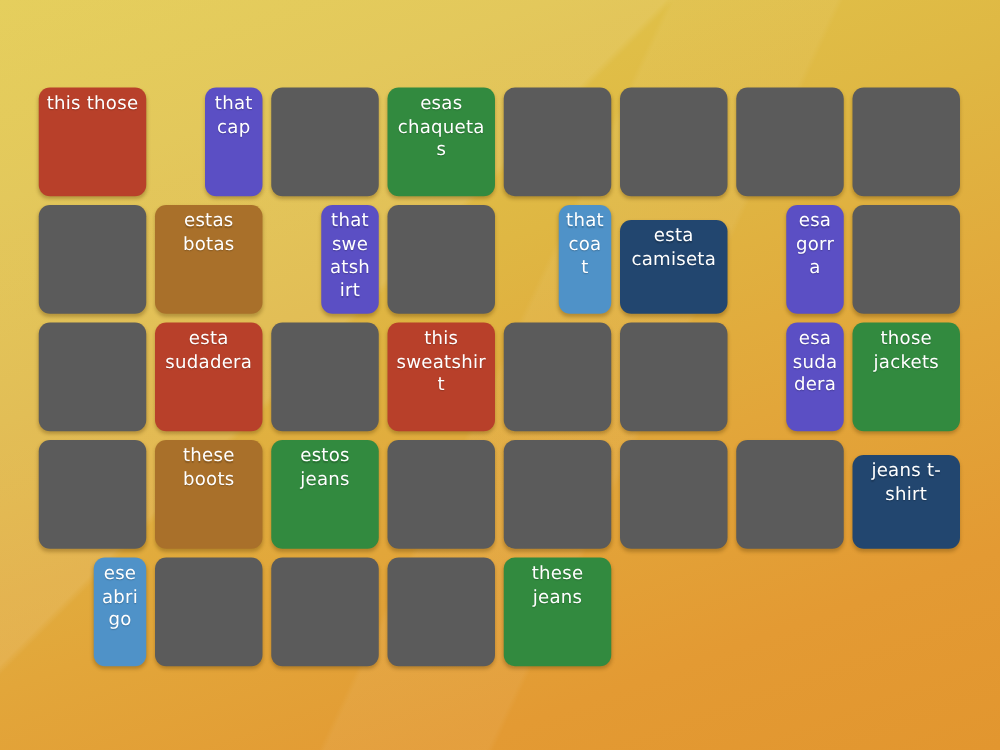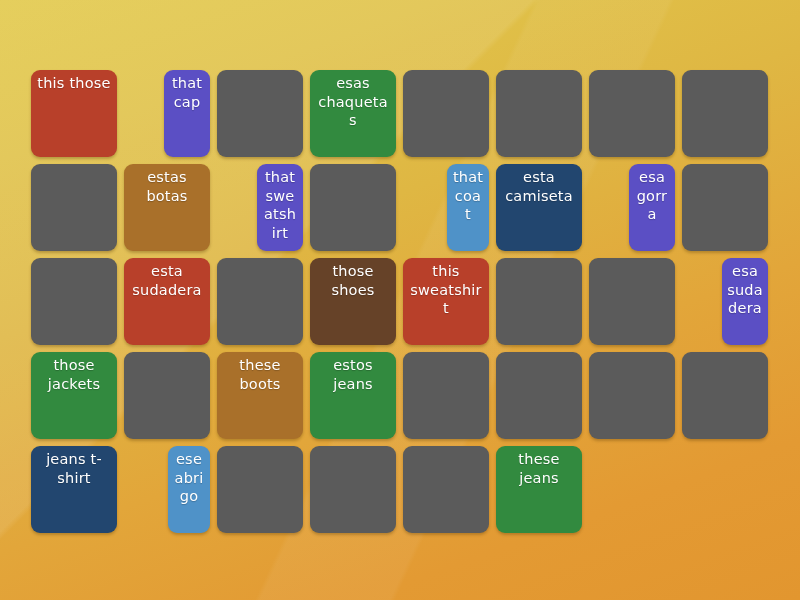--- a/index.html
+++ b/index.html
@@ -85,21 +85,21 @@
   }
 
   
   .c-gray      { background-color: #5b5b5b; }
   .c-red       { background-color: #b8402a; }
   .c-purple    { background-color: #5b4fc4; margin-left: 40px; }
   .c-green     { background-color: #328a3f; }
   .c-tan       { background-color: #a9702a; }
   .c-brown     { background-color: #664228; }
   .c-lightblue { background-color: #4f92c8; margin-left: 44px; }
-  .c-navy      { background-color: #22466f; }
+  .c-navy      { background-color: #22466f; margin-top: 12px; }
 </style>
 </head>
 <body>
 
 <div id="board">
   <div id="grid">
       <div class="tile c-red">
         <span class="label">this those</span>
       </div>
       <div class="tile c-purple">
@@ -129,23 +129,20 @@
       </div>
       <div class="tile c-purple">
         <span class="label">esa gorra</span>
       </div>
       <div class="tile c-gray blank"></div>
       <div class="tile c-gray blank"></div>
       <div class="tile c-red">
         <span class="label">esta sudadera</span>
       </div>
       <div class="tile c-gray blank"></div>
-      <div class="tile c-brown">
-        <span class="label">those shoes</span>
-      </div>
       <div class="tile c-red">
         <span class="label">this sweatshirt</span>
       </div>
       <div class="tile c-gray blank"></div>
       <div class="tile c-gray blank"></div>
       <div class="tile c-purple">
         <span class="label">esa sudadera</span>
       </div>
       <div class="tile c-green">
         <span class="label">those jackets</span>

